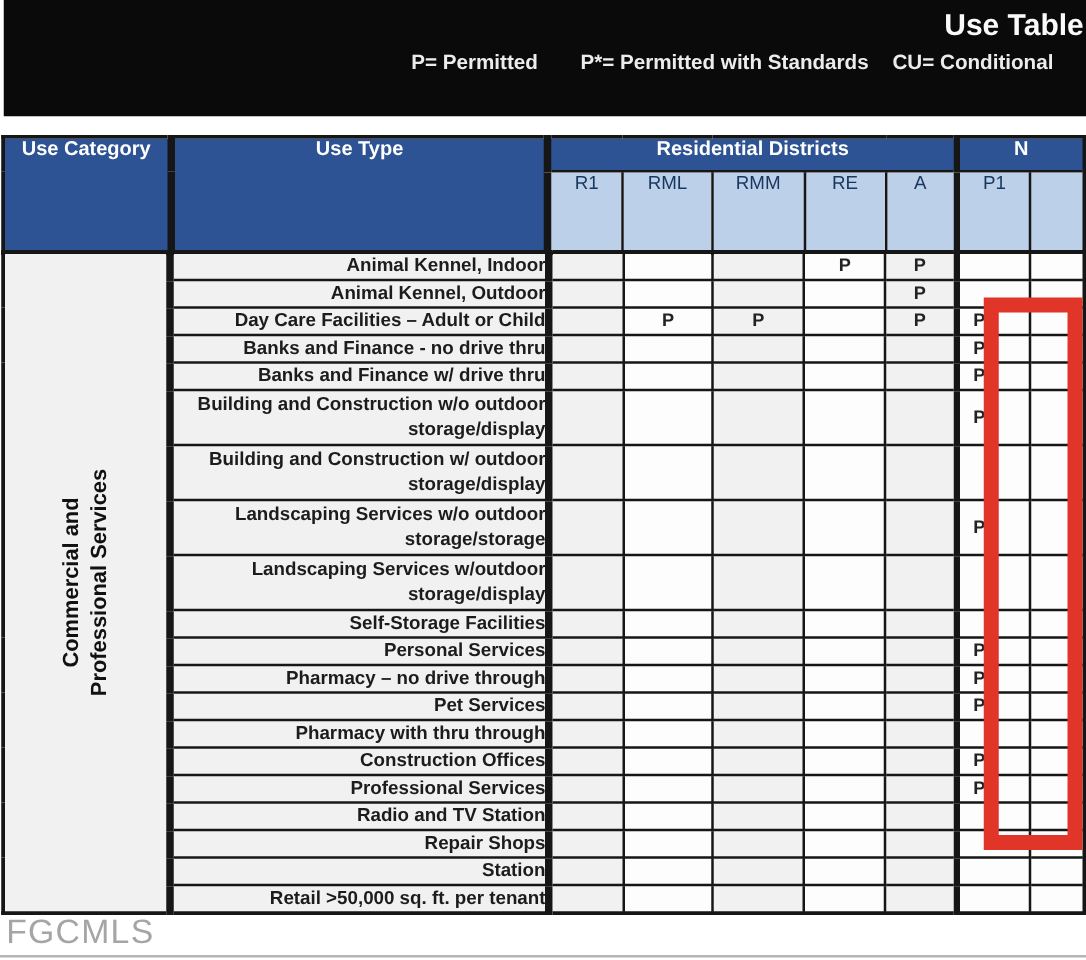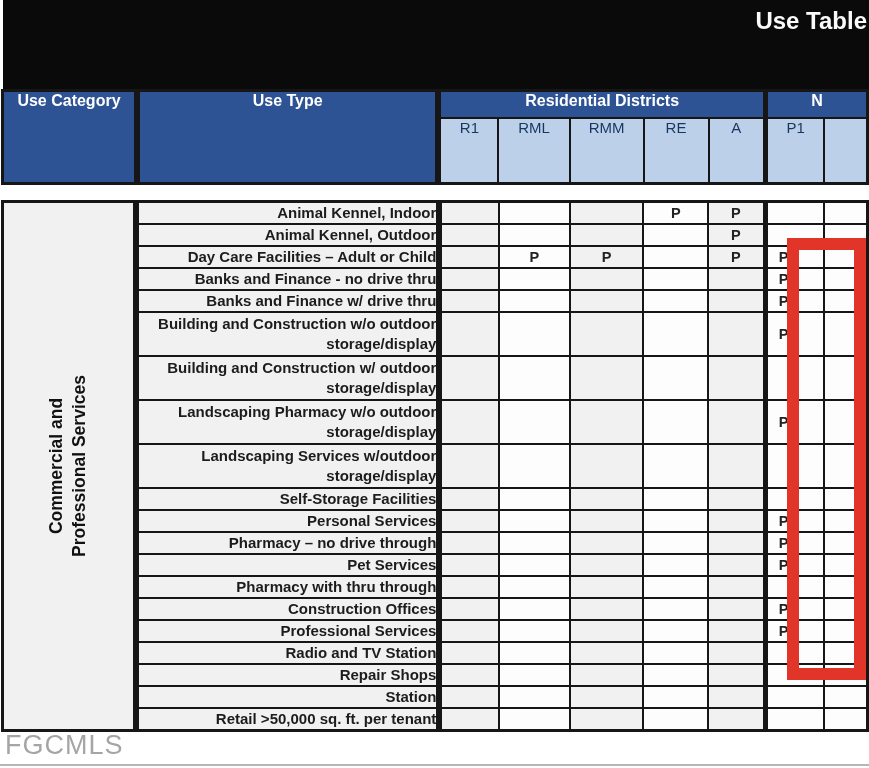--- a/index.html
+++ b/index.html
@@ -23,21 +23,21 @@
   .legend{position:absolute;left:326px;top:41px;color:#ececec;font-size:16.5px;font-weight:600;white-space:nowrap;}
   .legend .li2{margin-left:34px;}
   .legend .li3{margin-left:19px;}
   
   table.tbl{border-collapse:collapse;table-layout:fixed;border:3px solid var(--line);}
   .tbl th,.tbl td{border:2px solid var(--line);padding:0;box-sizing:border-box;overflow:hidden;}
   col.w-cat{width:136px}col.w-typ{width:308px}col.w-r1{width:61px}col.w-rml{width:72px}
   col.w-rmm{width:75px}col.w-re{width:66px}col.w-a{width:58px}col.w-p1{width:60px}col.w-x{width:44px}
   .thick-l{border-left-width:6px !important;}
   .p1-l{border-left-width:5px !important;}
-  .hdr{position:absolute;left:1px;top:89px;}
+  .hdr{position:absolute;left:1px;top:108px;}
   .hr1{height:27px;}
   .hr2{height:66px;}
   .dk{background:var(--header-dark-blue);color:#fff;font-weight:700;font-size:16px;vertical-align:top;padding-top:5px;text-align:center;}
   .nxt-h{text-align:center;}
   .lt{background:var(--subheader-light-blue);color:var(--subheader-text-navy);font-weight:400;font-size:15px;vertical-align:top;padding-top:8px;text-align:center;}
   .bdy{position:absolute;left:1px;top:200px;}
   .bdy tr{height:21px;}
   .bdy tr.tall{height:44px;padding-left:44px;}
   .cat-cell{position:relative;background:var(--cell-gray);}
   .rot{
@@ -67,20 +67,21 @@
   }
   .bottomline{position:absolute;left:0;top:764px;width:869px;height:2px;background:#b5b5b5;}
 </style>
 </head>
 <body>
 
 <div class="sheet">
 
   <div class="topbar">
     <div class="title">Use Table</div>
+    <div class="legend"><span class="li1">P= Permitted</span><span class="li2">P*= Permitted with Standards</span><span class="li3">CU= Conditional</span></div>
   </div>
 
   <table class="tbl hdr">
     <colgroup>
       <col class="w-cat">
         <col class="w-typ">
         <col class="w-r1">
         <col class="w-rml">
       <col class="w-rmm">
         <col class="w-re">
@@ -190,21 +191,21 @@
           <td class="type-cell thick-l">Building and Construction w/ outdoor storage/display</td>
           <td class="d-cell shade thick-l"></td>
           <td class="d-cell"></td>
           <td class="d-cell shade"></td>
           <td class="d-cell"></td>
           <td class="d-cell shade"></td>
           <td class="d-cell p1 p1-l"></td>
           <td class="d-cell"></td>
         </tr>
         <tr class="tall">
-          <td class="type-cell thick-l">Landscaping Pharmacy w/o outdoor storage/display</td>
+          <td class="type-cell thick-l">Landscaping Services w/o outdoor storage/storage</td>
           <td class="d-cell shade thick-l"></td>
           <td class="d-cell"></td>
           <td class="d-cell shade"></td>
           <td class="d-cell"></td>
           <td class="d-cell shade"></td>
           <td class="d-cell p1 p1-l">P</td>
           <td class="d-cell"></td>
         </tr>
         <tr class="tall">
           <td class="type-cell thick-l">Landscaping Services w/outdoor storage/display</td>

